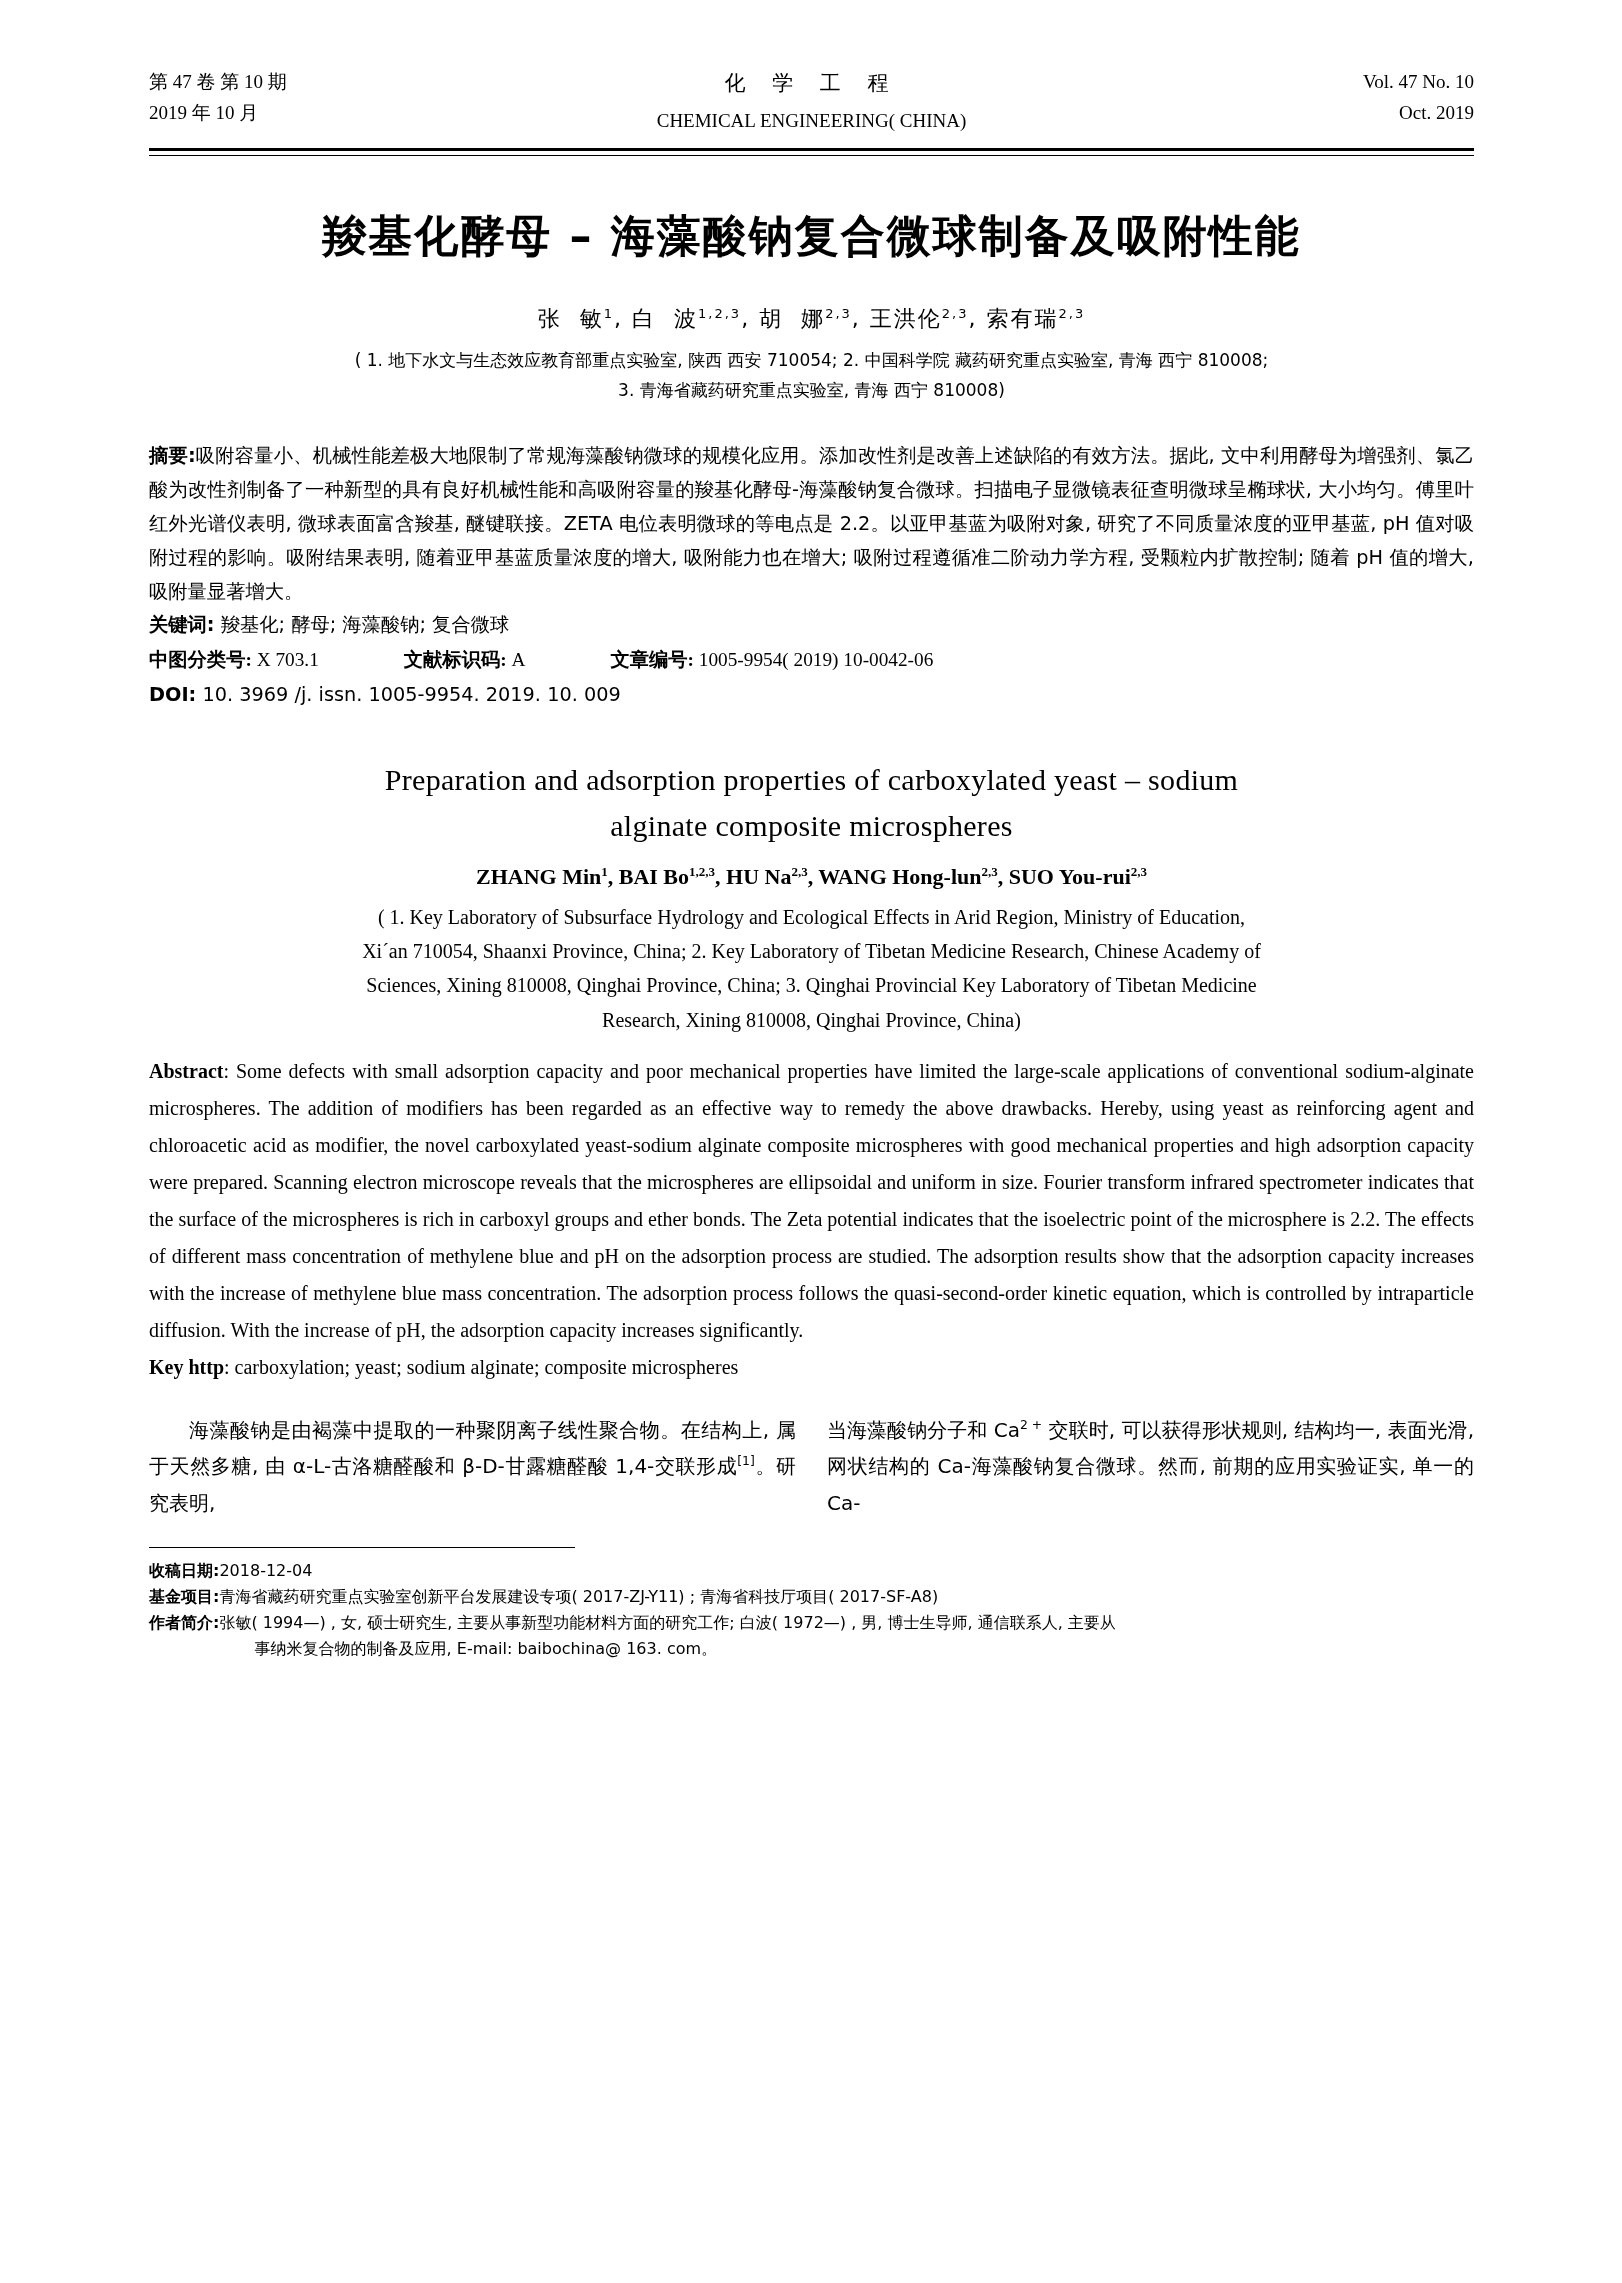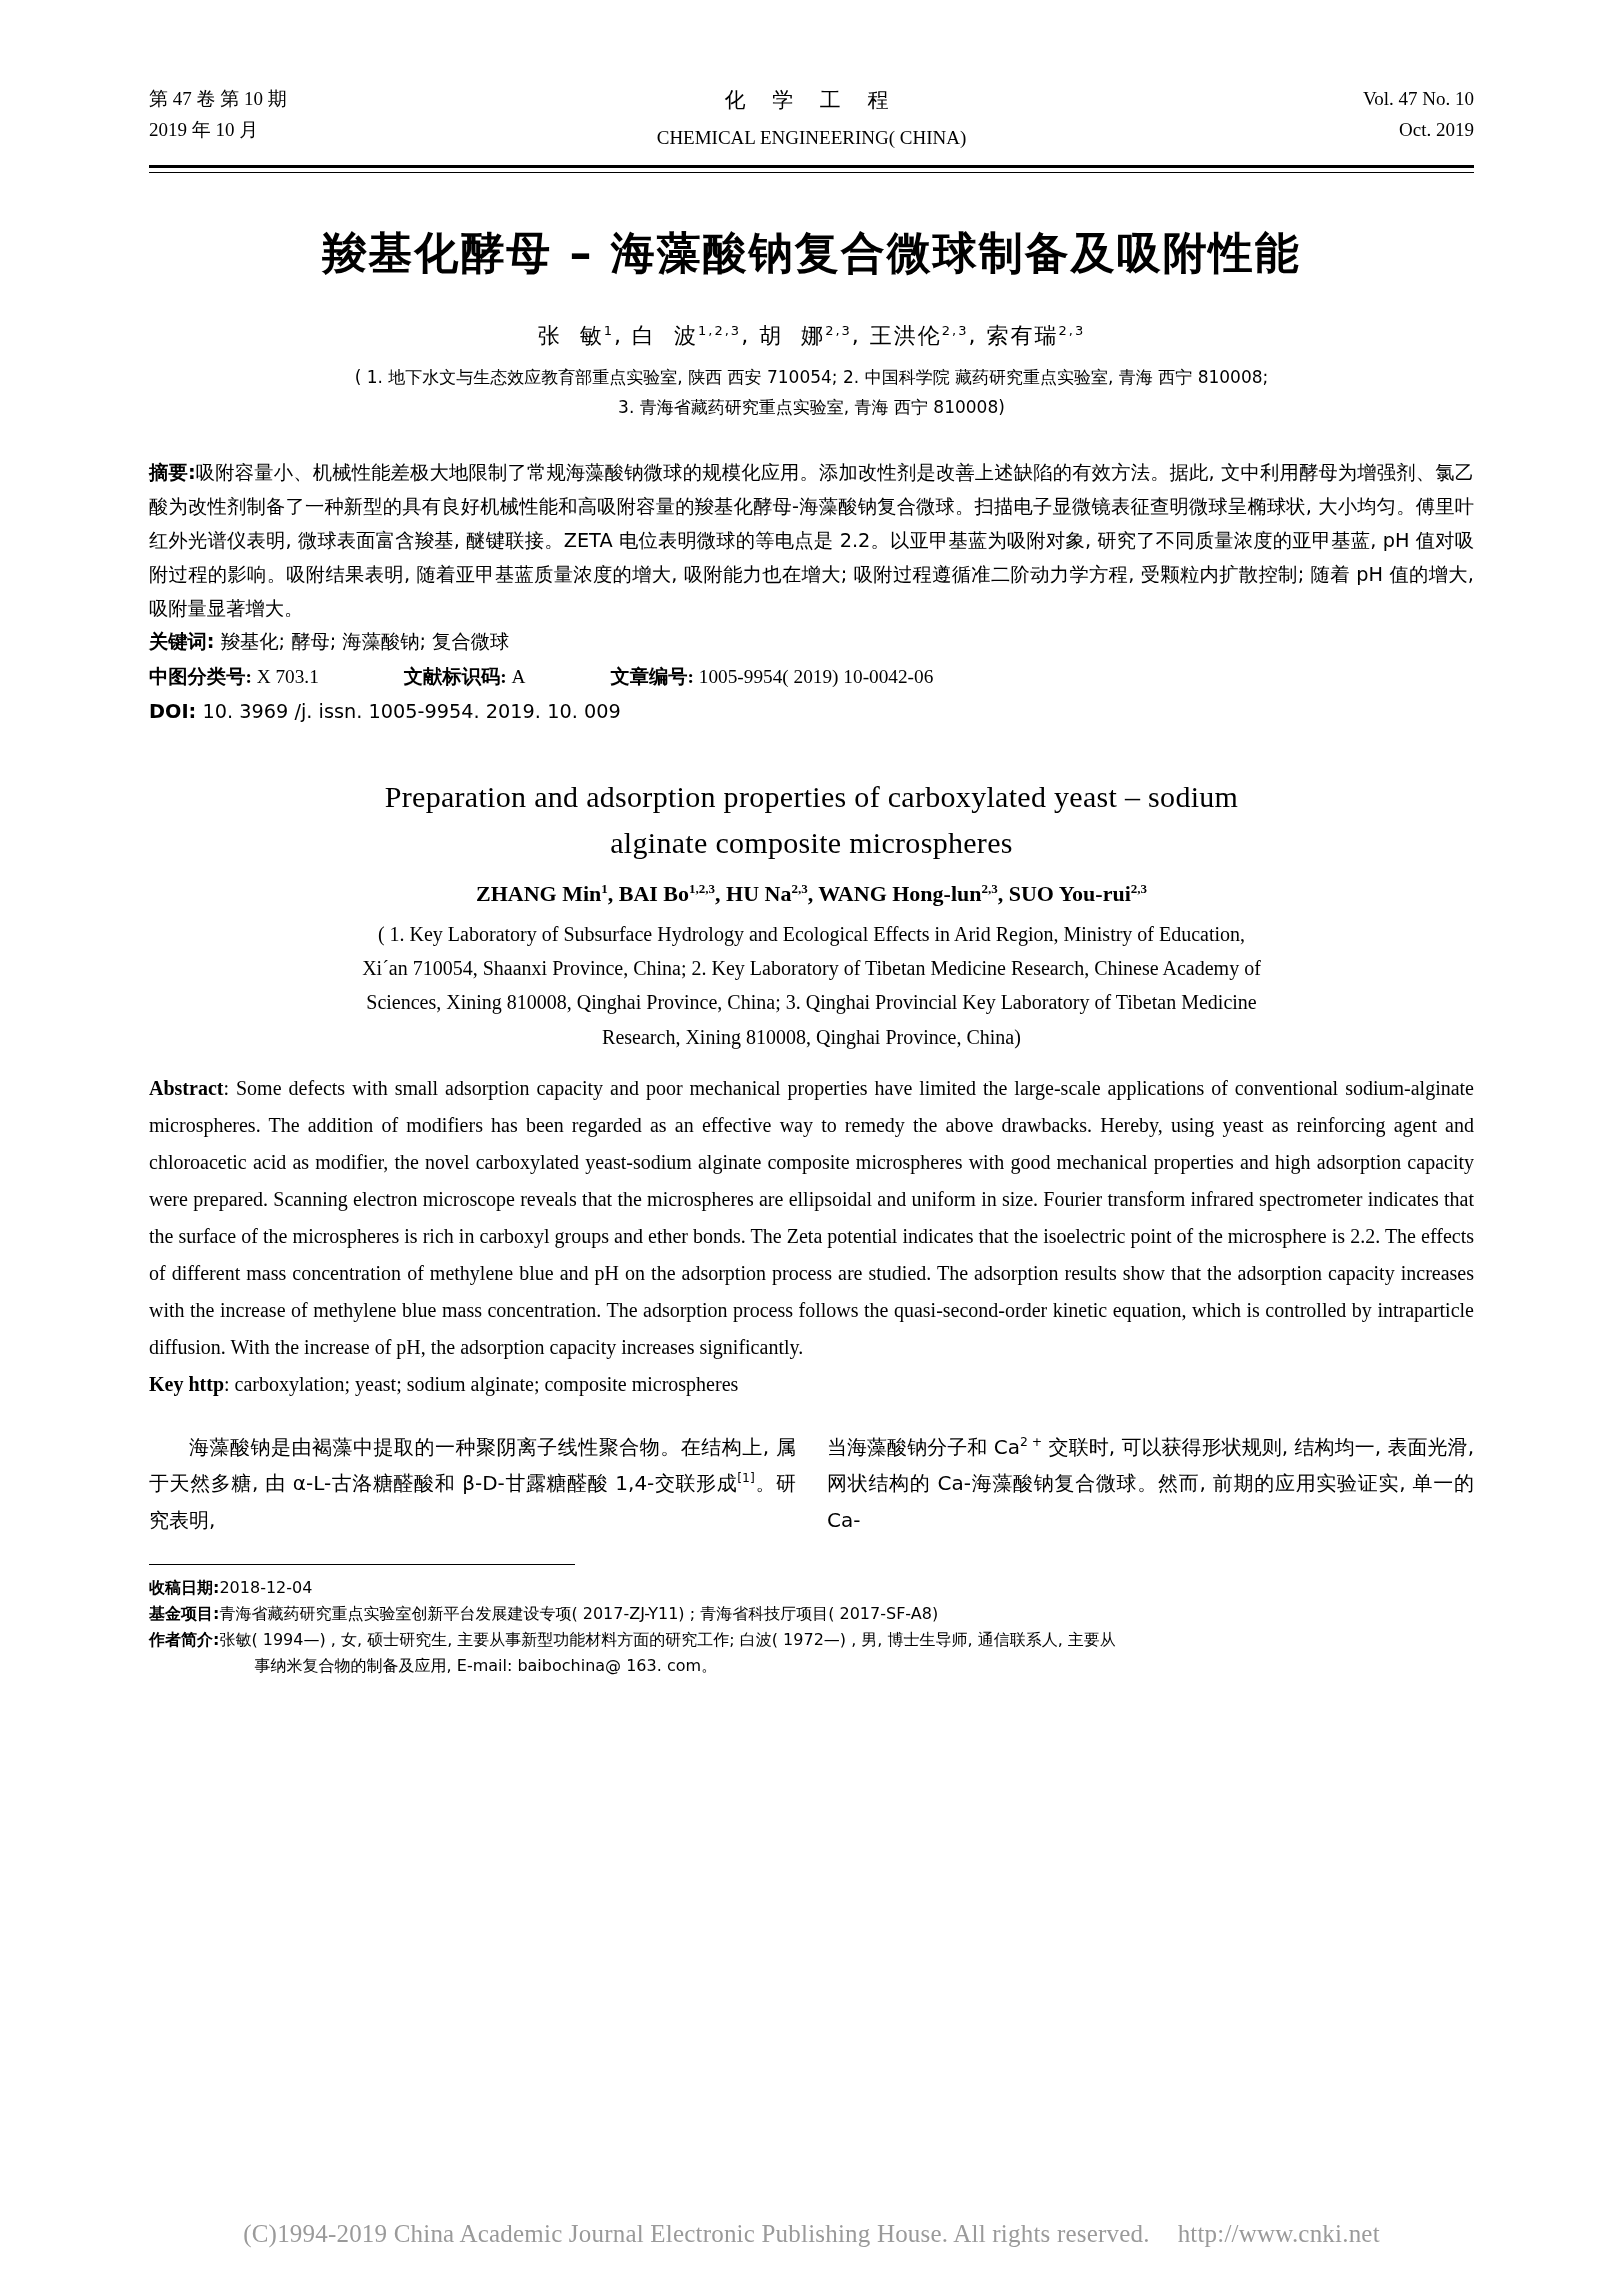--- a/index.html
+++ b/index.html
@@ -21,21 +21,21 @@
     height: 2284px;
     box-sizing: border-box;
     padding: 0 149px;
   }
 
   
   .runhead {
     display: flex;
     justify-content: space-between;
     align-items: flex-start;
-    padding-top: 83px;
+    padding-top: 66px;
     font-size: 19px;
     line-height: 1.65;
   }
   .runhead .left { text-align: left; width: 257px; }
   .runhead .center { text-align: center; flex: 1; }
   .runhead .right { text-align: right; width: 257px; }
   .runhead .center .cn {
     font-size: 21px;
     letter-spacing: 10px;
     font-family: "DejaVu Sans", "Liberation Sans", sans-serif;
@@ -280,18 +280,15 @@
     </div>
     <div class="fn">
       <span class="lbl">作者简介:</span>
       <span class="txt">
         <span>张敏( 1994—) , 女, 硕士研究生, 主要从事新型功能材料方面的研究工作; 白波( 1972—) , 男, 博士生导师, 通信联系人, 主要从</span>
         <span class="cont">事纳米复合物的制备及应用, E-mail: baibochina@ 163. com。</span>
       </span>
     </div>
   </div>
 
-  <div class="copyright">
-    <span>(C)1994-2019 China Academic Journal Electronic Publishing House. All rights reserved.</span><span class="url">http://www.cnki.net</span>
-  </div>
 
 </div>
 
 
 </body></html>

